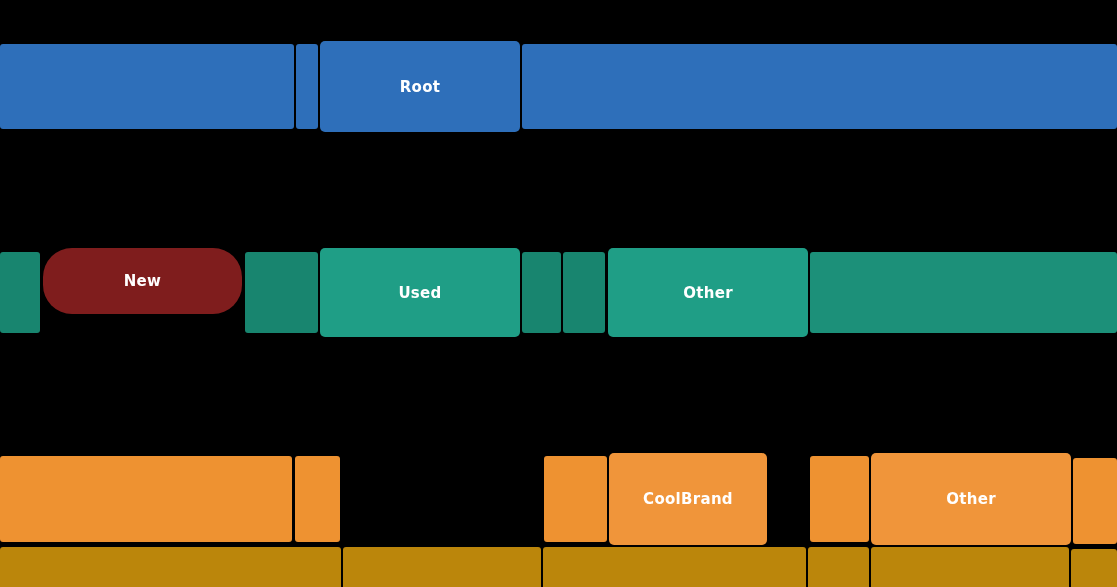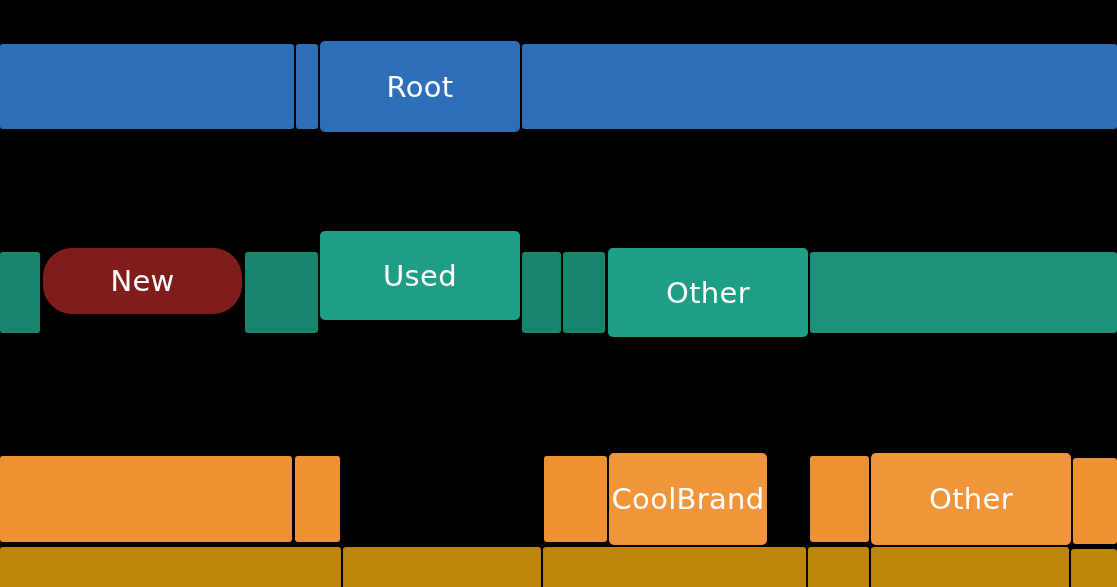--- a/index.html
+++ b/index.html
@@ -23,43 +23,43 @@
     justify-content: center;
     box-sizing: border-box;
   }
   .tile.popped {
     border-radius: 5px;
     box-shadow: 0 0 0 1px rgba(0,0,0,0.20);
     z-index: 2;
   }
   .tile-label {
     color: #ffffff;
-    font-size: 29px;
-    font-weight: 400;
+    font-size: 15px;
+    font-weight: 700;
     letter-spacing: 0.3px;
     white-space: nowrap;
     pointer-events: none;
   }
 </style>
 </head>
 <body>
 
 <div class="stage" style="background: rgb(0, 0, 0);">
     <div class="tile" style="left: 0px; width: 294px; top: 44px; height: 85px; background: rgb(46, 111, 186);"></div>
     <div class="tile" style="left: 296px; width: 22px; top: 44px; height: 85px; background: rgb(46, 111, 186);"></div>
     <div class="tile popped" style="left: 320px; width: 200px; top: 41px; height: 91px; background: rgb(46, 111, 186);">
       <span class="tile-label">Root</span>
     </div>
     <div class="tile" style="left: 522px; width: 595px; top: 44px; height: 85px; background: rgb(46, 111, 186);"></div>
     <div class="tile" style="left: 0px; width: 40px; top: 252px; height: 81px; background: rgb(24, 133, 111);"></div>
     <div class="tile popped" style="left: 43px; width: 199px; top: 248px; height: 66px; background: #7f1d1d; border-radius: 29px;">
       <span class="tile-label">New</span>
     </div>
     <div class="tile" style="left: 245px; width: 73px; top: 252px; height: 81px; background: rgb(24, 133, 111);"></div>
-    <div class="tile popped" style="left: 320px; width: 200px; top: 231px; height: 89px; background: rgb(31, 158, 134);">
+    <div class="tile popped" style="left: 320px; width: 200px; top: 248px; height: 89px; background: rgb(31, 158, 134);">
       <span class="tile-label">Used</span>
     </div>
     <div class="tile" style="left: 522px; width: 39px; top: 252px; height: 81px; background: rgb(24, 133, 111);"></div>
     <div class="tile" style="left: 563px; width: 42px; top: 252px; height: 81px; background: rgb(24, 133, 111);"></div>
     <div class="tile popped" style="left: 608px; width: 200px; top: 248px; height: 89px; background: rgb(31, 158, 134);">
       <span class="tile-label">Other</span>
     </div>
     <div class="tile" style="left: 810px; width: 307px; top: 252px; height: 81px; background: rgb(28, 144, 121);"></div>
     <div class="tile" style="left: 0px; width: 292px; top: 456px; height: 86px; background: rgb(238, 146, 49);"></div>
     <div class="tile" style="left: 295px; width: 45px; top: 456px; height: 86px; background: rgb(238, 146, 49);"></div>

